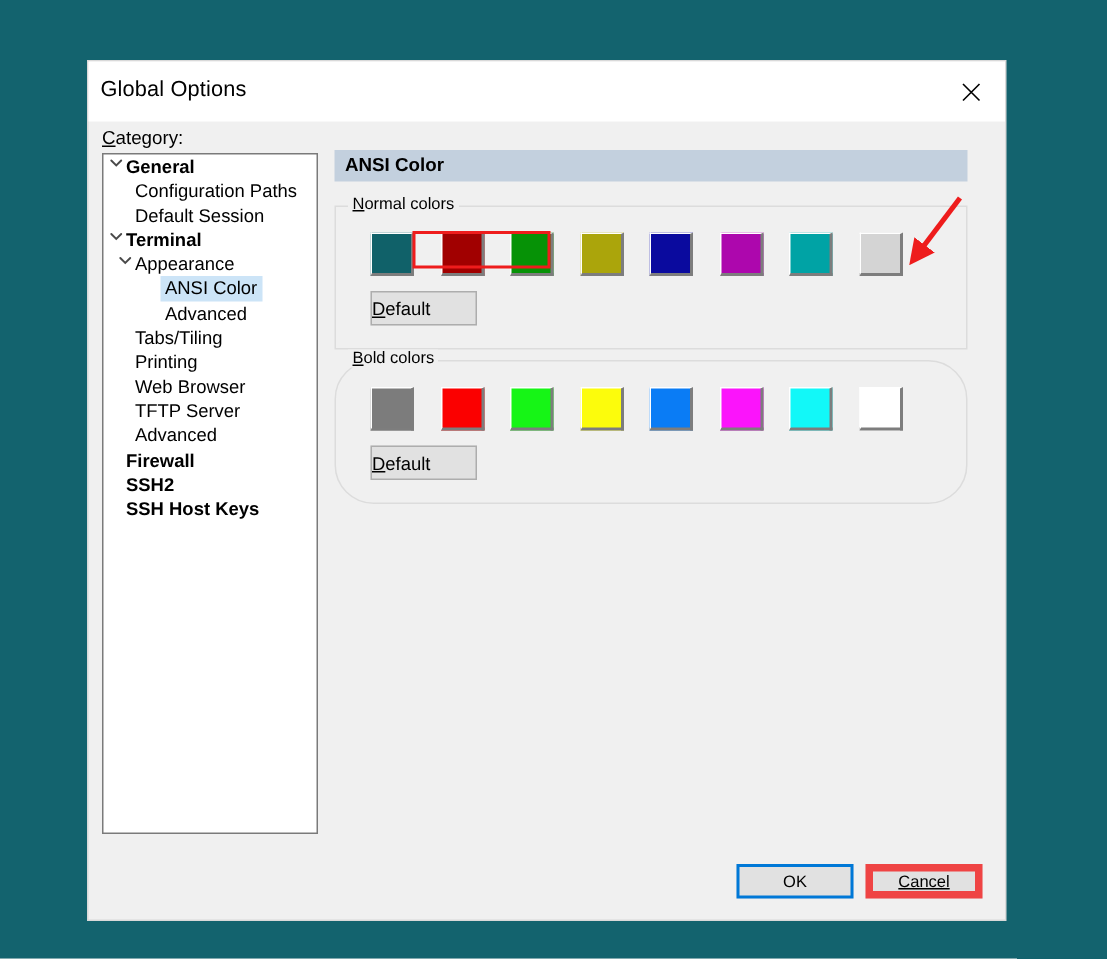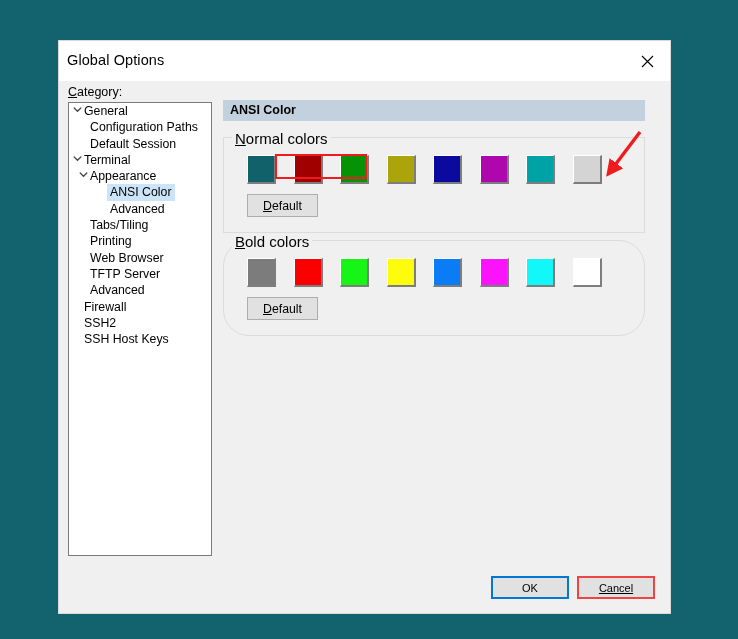--- a/index.html
+++ b/index.html
@@ -73,21 +73,21 @@
     font-size: 10px;
     vertical-align: top;
     line-height: 16.3px;
   }
   .tree-row .lbl { display: inline-block; vertical-align: top; }
   .tree-row.sel .lbl {
     background: #cce4f7;
     padding: 0 3px 0 3px;
     margin-left: -3px;
   }
-  .i0 { padding-left: 2px; }
+  .i0 { padding-left: 2px; font-weight: bold; }
   .i1 { padding-left: 8px; }
   .i2 { padding-left: 28px; }
 
   
   #pane-header {
     position: absolute;
     left: 164px; top: 59px;
     width: 422px; height: 21px;
     background: #c3d0de;
   }
@@ -104,21 +104,21 @@
     border: 1px solid #dcdcdc;
   }
   #group-normal { top: 96px; height: 96px; }
   #group-bold   { top: 199px; height: 96px; border-radius: 26px; }
 
   .group-title {
     position: absolute;
     top: -8px; left: 8px;
     background: #f0f0f0;
     padding: 0 3px;
-    font-size: 15px;
+    font-size: 11px;
   }
   .group-title u { text-decoration: underline; }
 
   .swatch-row {
     position: absolute;
     left: 23px; top: 17px;
     display: flex;
     gap: 17.5px;
   }
   .swatch {
@@ -131,21 +131,21 @@
   }
 
   .btn-default {
     position: absolute;
     left: 23px; top: 56px;
     width: 71px; height: 23px;
     background: #e1e1e1;
     border: 1px solid #adadad;
     font-size: 12.3px;
     font-family: "Liberation Sans", sans-serif;
-    display: flex; align-items: center; justify-content: center;
+    display: flex; align-items: center; 
     cursor: default;
     color: #000;
   }
   .btn-default u { text-decoration: underline; }
 
   
   .btn-bottom {
     position: absolute;
     width: 78px; height: 23px;
     font-size: 11px;
@@ -155,21 +155,21 @@
     color: #000;
   }
   #btn-ok {
     left: 432px; top: 535px;
     background: #e1e1e1;
     border: 2px solid #0078d7;
   }
   #btn-cancel {
     left: 518px; top: 535px;
     background: #e1e1e1;
-    border: 2px solid #ef4444;
+    border: 5px solid #ef4444;
     text-decoration: underline;
   }
 
   
   #anno-rect {
     position: absolute;
     left: 216px; top: 113px;
     width: 92px; height: 25px;
     border: 2px solid #ee1c1c;
     pointer-events: none;

